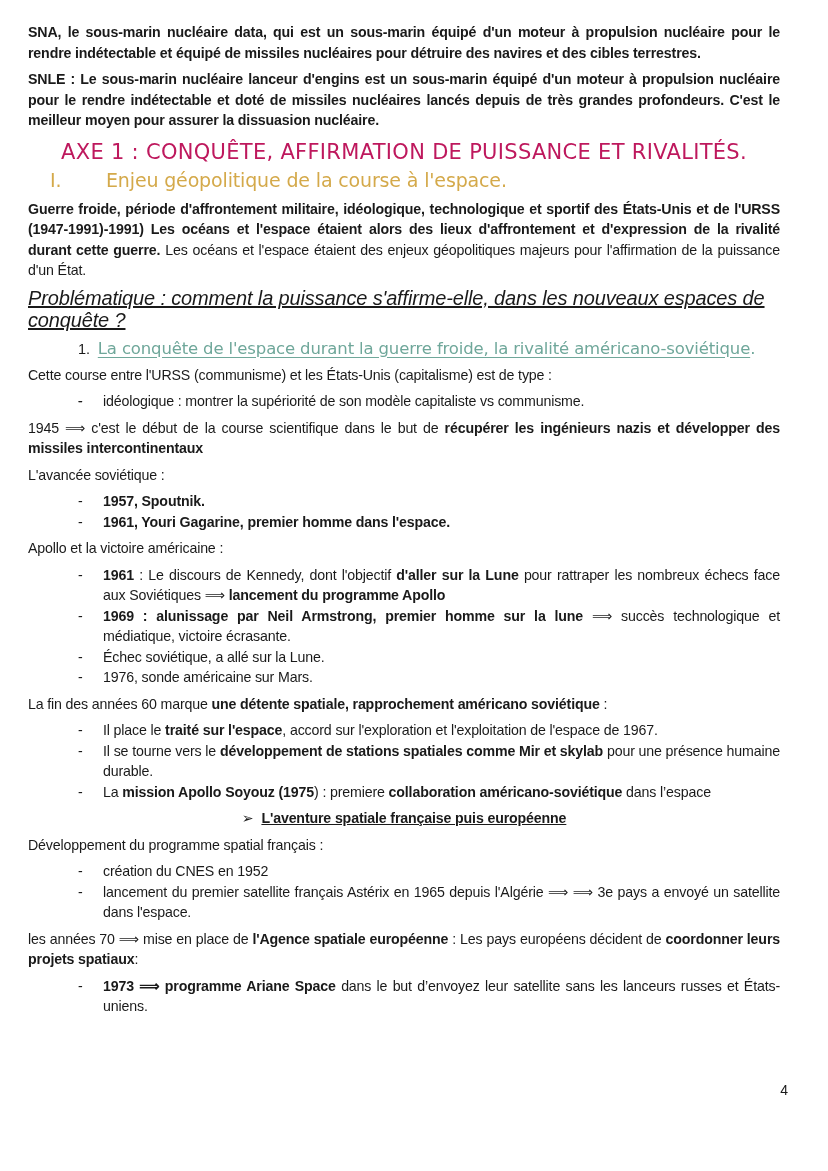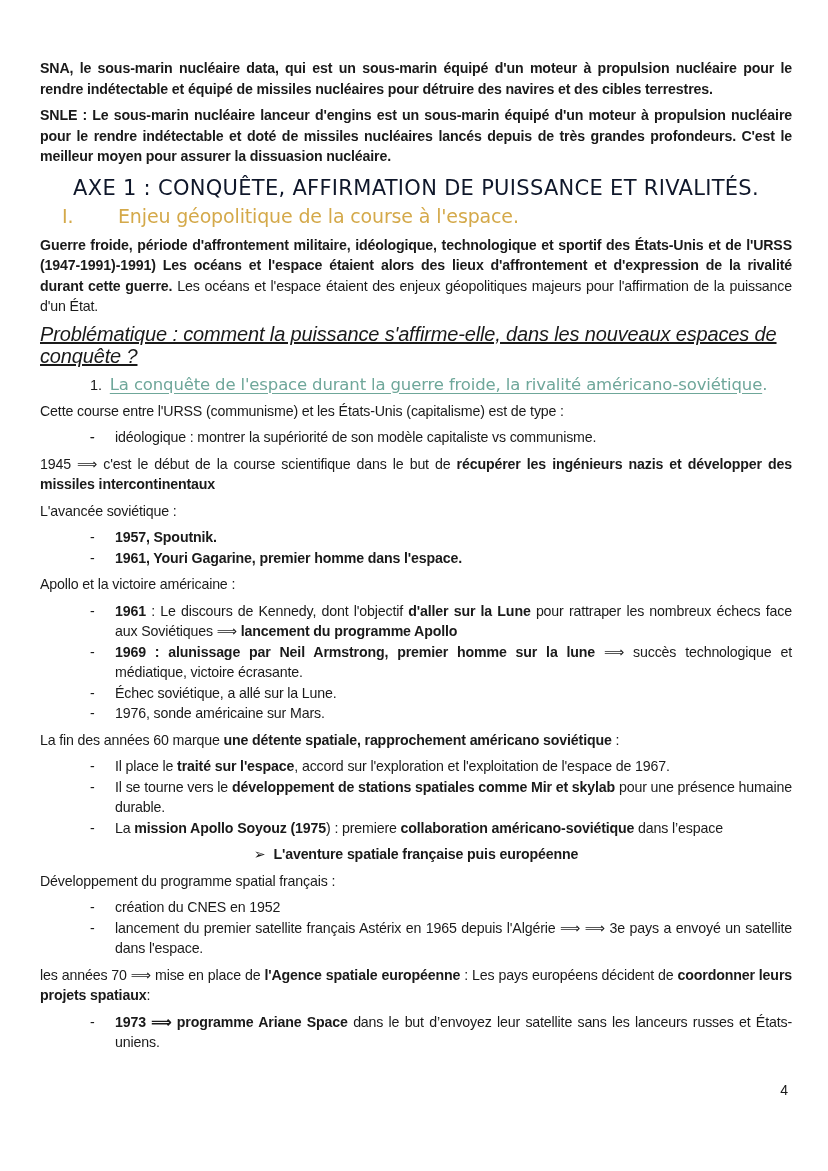--- a/index.html
+++ b/index.html
@@ -1,48 +1,48 @@
 <!DOCTYPE html>
 <html><head>
 <meta charset="utf-8">
 <style>
   html,body{margin:0;padding:0;background:#ffffff;}
   body{width:828px;height:1171px;position:relative;overflow:hidden;
        font-family:"Liberation Sans",sans-serif;color:#1a1a1a;}
-  .page{position:absolute;left:40px;top:22px;width:752px;font-size:14.2px;line-height:20.5px;letter-spacing:-0.15px;margin-top:36px;}
+  .page{position:absolute;left:28px;top:22px;width:752px;font-size:14.2px;line-height:20.5px;letter-spacing:-0.15px;}
   p{margin:0 0 6px 0;text-align:justify;}
   .bold{font-weight:bold;}
   .axe{text-align:center;font-family:"DejaVu Sans",sans-serif;font-size:21px;line-height:26px;
        letter-spacing:0.3px;margin:8px 0 2px 0;text-transform:uppercase;font-weight:normal;}
   .h1{font-family:"DejaVu Sans",sans-serif;font-size:19px;line-height:26px;margin:0 0 6px 0;
       display:flex;align-items:baseline;}
   .h1 .num{width:56px;padding-left:22px;}
   .h1 .txt{text-underline-offset:3px;text-decoration-thickness:1.5px;}
   .problem{font-style:italic;font-size:20px;line-height:22px;text-decoration:underline;margin:4px 0 6px 0;text-align:left;}
   .h2{font-family:"DejaVu Sans",sans-serif;font-size:16.5px;line-height:24px;margin:2px 0 4px 0;}
   .h2 .num{color:#1a1a1a;font-family:"Liberation Sans",sans-serif;font-size:14.5px;margin-right:8px;}
   .h2 .txt{text-decoration:underline;text-underline-offset:3px;}
   .h2 .dot{color:#1a1a1a;}
   ul.dash{list-style:none;margin:0 0 6px 0;padding:0;}
   ul.dash li{position:relative;padding-left:75px;text-align:justify;}
   ul.dash li .dash-mark{position:absolute;left:50px;top:0;}
   .arrow-heading{text-align:center;font-weight:bold;margin:0 0 6px 0;}
-  .arrow-heading .txt{}
+  .arrow-heading .txt{text-decoration:underline;}
   .arrow-heading .bullet{margin-right:8px;font-weight:normal;}
   .pagenum{position:absolute;right:40px;top:1082px;font-size:14px;}
 </style>
 </head>
 <body>
 
 <div class="page">
 
   <p class="bold">SNA, le sous-marin nucléaire data, qui est un sous-marin équipé d'un moteur à propulsion nucléaire pour le rendre indétectable et équipé de missiles nucléaires pour détruire des navires et des cibles terrestres.</p>
   <p class="bold">SNLE : Le sous-marin nucléaire lanceur d'engins est un sous-marin équipé d'un moteur à propulsion nucléaire pour le rendre indétectable et doté de missiles nucléaires lancés depuis de très grandes profondeurs. C'est le meilleur moyen pour assurer la dissuasion nucléaire.</p>
 
-  <div class="axe" style="color:#0f172a;">Axe 1 : Conquête, affirmation de puissance et rivalités.</div>
+  <div class="axe" style="color:#be185d;">Axe 1 : Conquête, affirmation de puissance et rivalités.</div>
 
   <div class="h1" style="color:#d4a94a;">
     <span class="num">I.</span>
     <span class="txt">Enjeu géopolitique de la course à l'espace.</span>
   </div>
 
   <p>
     <span class="bold">Guerre froide, période d'affrontement militaire, idéologique, technologique et sportif des États-Unis et de l'URSS (1947-1991)-1991) Les océans et l'espace étaient alors des lieux d'affrontement et d'expression de la rivalité durant cette guerre.</span><span>  Les océans et l'espace étaient des enjeux géopolitiques majeurs pour l'affirmation de la puissance d'un État.</span>
   </p>
 

